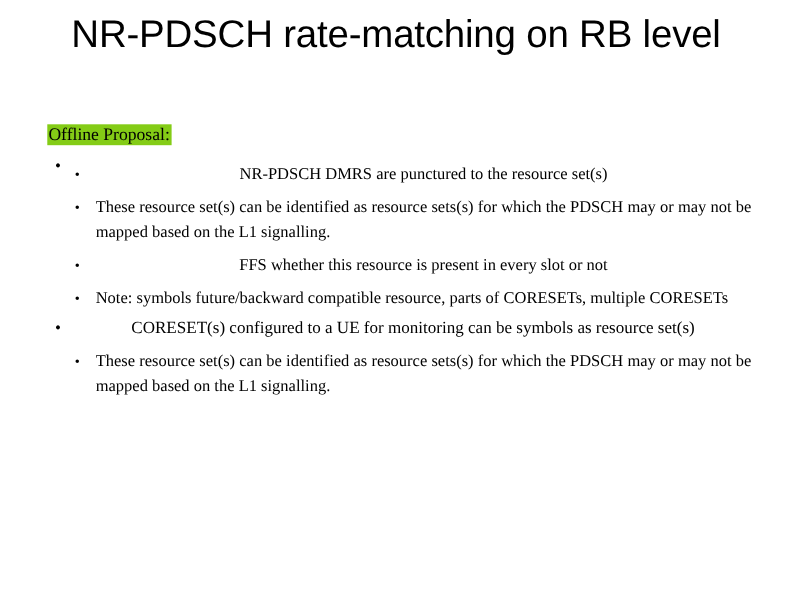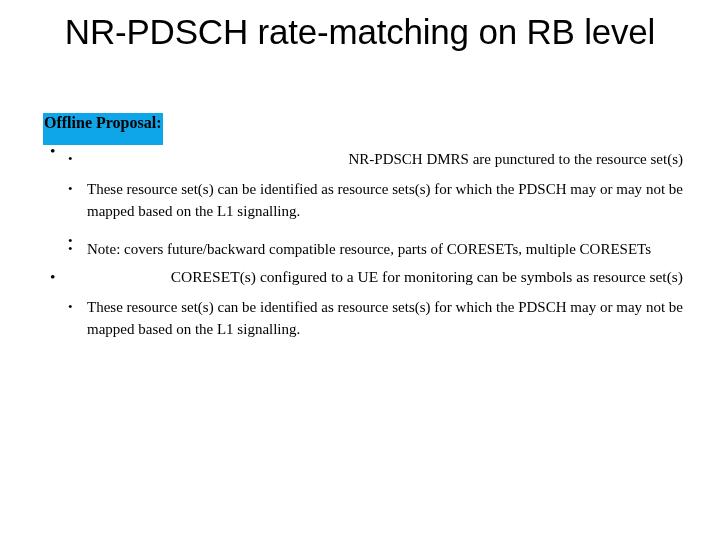--- a/index.html
+++ b/index.html
@@ -46,26 +46,26 @@
     top: 113px;
     width: 640px;
   }
 
   .headline-row {
     margin: 0 0 7px 0;
     line-height: 20px;
   }
   .headline {
     display: inline;
-    background: #0ea5e9;
+    background: #84cc16;
     font-family: "Liberation Serif", "DejaVu Serif", serif;
-    font-weight: bold;
+    font-weight: normal;
     font-size: 16px;
     line-height: 20px;
-    padding: 1px 2px 14px 1px;
+    padding: 1px 2px 1px 1px;
     color: #000000;
   }
 
   
   ul.lvl1 {
     list-style: none;
     margin: 0;
     padding: 0;
   }
   ul.lvl2 {
@@ -116,21 +116,21 @@
     margin-left: 20px;
     margin-top: 0px;
   }
 
   
   .txt {
     display: block;
   }
 
   
-  .nojust { text-align: right; }
+  .nojust { text-align: center; }
 </style>
 </head>
 <body>
 
 <div class="slide">
 
   <div class="slide-title">NR-PDSCH rate-matching on RB level</div>
 
   <div class="body-block">
 
@@ -150,25 +150,26 @@
             <span class="txt nojust">NR-PDSCH DMRS are punctured to the resource set(s)</span>
           </li>
 
           <li class="b2">
             <span class="bullet-glyph">•</span>
             <span class="txt">These resource set(s) can be identified as resource sets(s) for which the PDSCH may or may not be mapped based on the L1 signalling.</span>
           </li>
 
           <li class="b2">
             <span class="bullet-glyph">•</span>
+            <span class="txt nojust">FFS whether this resource is present in every slot or not</span>
           </li>
 
           <li class="b2">
             <span class="bullet-glyph">•</span>
-            <span class="txt">Note: covers future/backward compatible resource, parts of CORESETs, multiple CORESETs</span>
+            <span class="txt">Note: symbols future/backward compatible resource, parts of CORESETs, multiple CORESETs</span>
           </li>
 
         </ul>
       </li>
 
       <li class="b1" style="margin-top:6px;">
         <span class="bullet-glyph">•</span>
         <span class="txt nojust">CORESET(s) configured to a UE for monitoring can be symbols as resource set(s)</span>
 
         <ul class="lvl2 sub-wrap">

